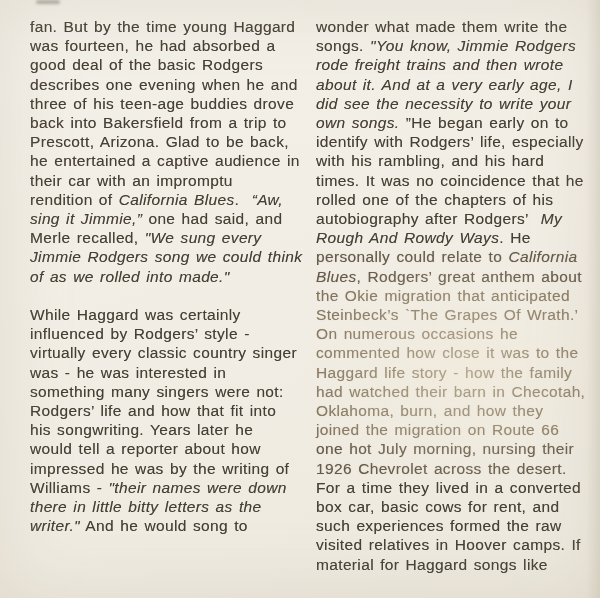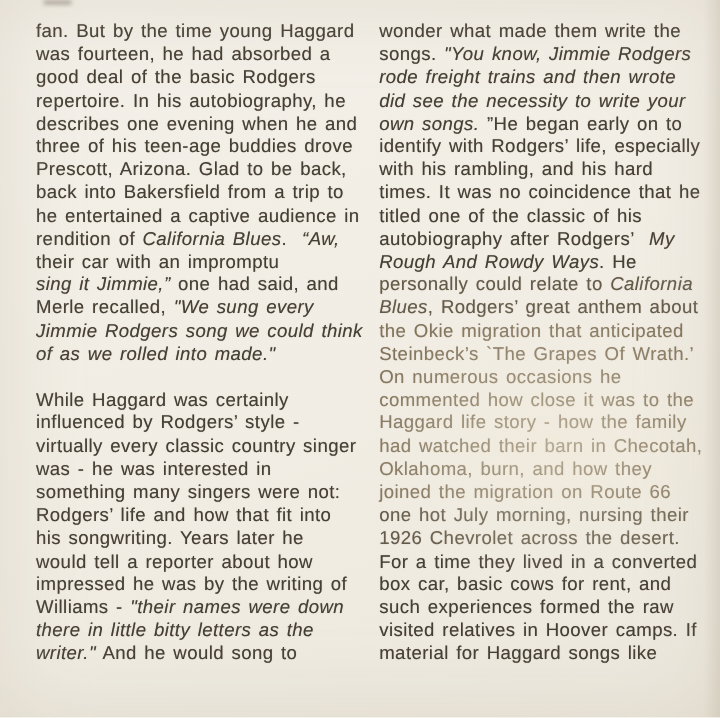--- a/index.html
+++ b/index.html
@@ -94,28 +94,27 @@
 <body>
 
 <div class="page">
   <div class="scan-smudge"></div>
   <div class="columns">
     <div class="col col-left">
         <div class="para">
           <div class="line"><span class="rm">fan. But by the time young Haggard</span></div>
           <div class="line"><span class="rm">was fourteen, he had absorbed a</span></div>
           <div class="line"><span class="rm">good deal of the basic Rodgers</span></div>
-          <div class="line"><span class="rm">repertoire. In his autobiography, he</span></div>
           <div class="line"><span class="rm">describes one evening when he and</span></div>
           <div class="line"><span class="rm">three of his teen-age buddies drove</span></div>
+          <div class="line"><span class="rm">back into Bakersfield from a trip to</span></div>
           <div class="line"><span class="rm">Prescott, Arizona. Glad to be back,</span></div>
-          <div class="line"><span class="rm">back into Bakersfield from a trip to</span></div>
           <div class="line"><span class="rm">he entertained a captive audience in</span></div>
+          <div class="line"><span class="rm">their car with an impromptu</span></div>
           <div class="line"><span class="rm">rendition of </span><span class="it">California Blues</span><span class="rm">.  </span><span class="it">“Aw,</span></div>
-          <div class="line"><span class="rm">their car with an impromptu</span></div>
           <div class="line"><span class="it">sing it Jimmie,”</span><span class="rm"> one had said, and</span></div>
           <div class="line"><span class="rm">Merle recalled, </span><span class="it">"We sung every</span></div>
           <div class="line"><span class="it">Jimmie Rodgers song we could think</span></div>
           <div class="line"><span class="it">of as we rolled into made."</span></div>
         </div>
         <div class="para">
           <div class="line"><span class="rm">While Haggard was certainly</span></div>
           <div class="line"><span class="rm">influenced by Rodgers’ style -</span></div>
           <div class="line"><span class="rm">virtually every classic country singer</span></div>
           <div class="line"><span class="rm">was - he was interested in</span></div>
@@ -127,26 +126,27 @@
           <div class="line"><span class="rm">Williams - </span><span class="it">"their names were down</span></div>
           <div class="line"><span class="it">there in little bitty letters as the</span></div>
           <div class="line"><span class="it">writer."</span><span class="rm"> And he would song to</span></div>
         </div>
       </div>
     <div class="col col-right">
         <div class="para">
           <div class="line"><span class="rm">wonder what made them write the</span></div>
           <div class="line"><span class="rm">songs. </span><span class="it">"You know, Jimmie Rodgers</span></div>
           <div class="line"><span class="it">rode freight trains and then wrote</span></div>
+          <div class="line"><span class="it">about it. And at a very early age, I</span></div>
           <div class="line"><span class="it">did see the necessity to write your</span></div>
           <div class="line"><span class="it">own songs. </span><span class="rm">”He began early on to</span></div>
           <div class="line"><span class="rm">identify with Rodgers’ life, especially</span></div>
           <div class="line"><span class="rm">with his rambling, and his hard</span></div>
           <div class="line"><span class="rm">times. It was no coincidence that he</span></div>
-          <div class="line"><span class="rm">titled one of the classic of his</span></div>
+          <div class="line"><span class="rm">rolled one of the chapters of his</span></div>
           <div class="line"><span class="rm">autobiography after Rodgers’  </span><span class="it">My</span></div>
           <div class="line"><span class="it">Rough And Rowdy Ways</span><span class="rm">. He</span></div>
           <div class="line fade1"><span class="rm">personally could relate to </span><span class="it">California</span></div>
           <div class="line fade1"><span class="it">Blues</span><span class="rm">, Rodgers’ great anthem about</span></div>
           <div class="line fade2"><span class="rm">the Okie migration that anticipated</span></div>
           <div class="line fade2"><span class="rm">Steinbeck’s `The Grapes Of Wrath.’</span></div>
           <div class="line fade2"><span class="rm">On numerous occasions he</span></div>
           <div class="line fade2"><span class="rm">commented how close it was to the</span></div>
           <div class="line fade2"><span class="rm">Haggard life story - how the family</span></div>
           <div class="line fade2"><span class="rm">had watched their barn in Checotah,</span></div>

